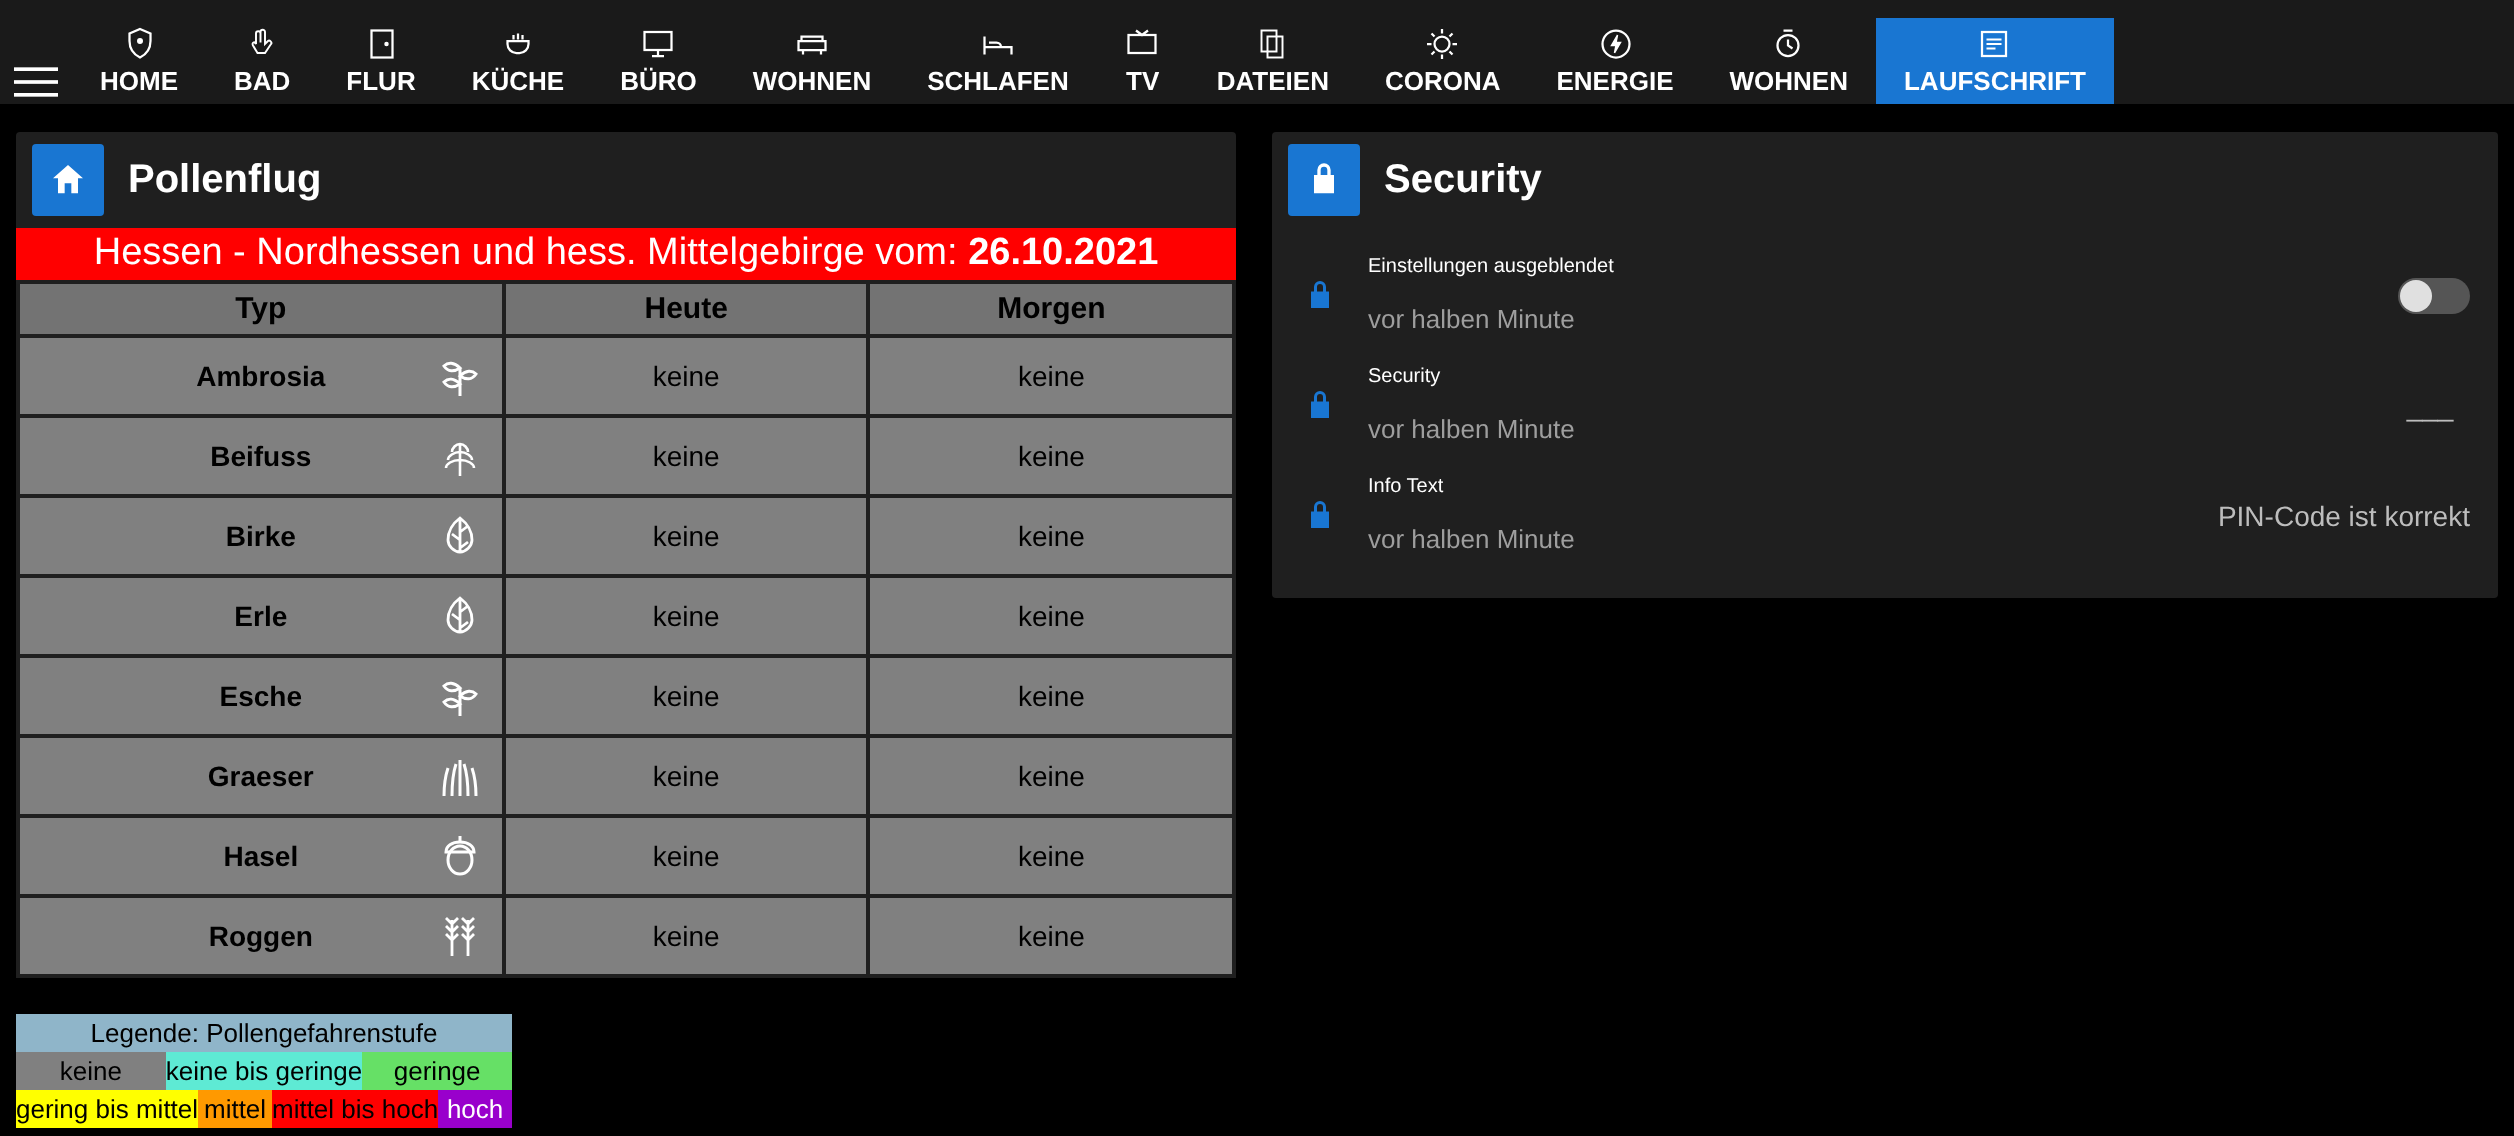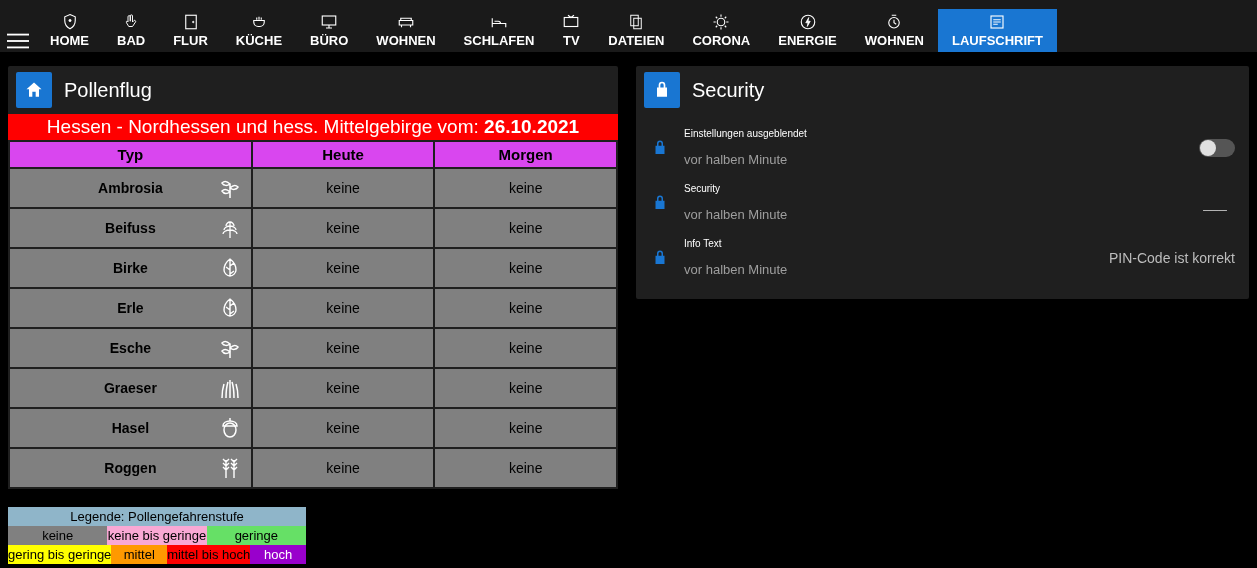--- a/index.html
+++ b/index.html
@@ -59,37 +59,37 @@
     gap: 12px;
     padding: 6px 8px;
   }
   .card-header .hicon {
     width: 36px; height: 36px;
     background: #1976d2;
     display:flex; align-items:center; justify-content:center;
     border-radius: 2px;
   }
   .card-header .hicon svg { width:20px; height:20px; fill:#fff; }
-  .card-header h2 { font-size: 20px; font-weight: normal; }
+  .card-header h2 { font-size: 20px; font-weight: bold; }
   .banner {
     background: #ff0000;
     color: #ffffff;
     text-align: center;
     padding: 2px 0;
     font-size: 19px;
   }
   .banner b { font-weight: bold; }
   table.pollen {
     width: 100%;
     border-collapse: separate;
     border-spacing: 2px;
     background: #1f1f1f;
   }
   table.pollen th {
-    background: #d946ef;
+    background: #737373;
     color: #000;
     font-weight: bold;
     padding: 4px 0;
     font-size: 15px;
   }
   table.pollen td {
     background: #808080;
     color: #000;
     text-align: center;
     padding: 8px 4px;
@@ -110,21 +110,21 @@
   .typlabel { flex:1; text-align:center; }
   .typicon {
     position: absolute;
     right: 4px;
     top: 50%;
     transform: translateY(-50%);
     width: 26px; height:26px;
     display:flex;align-items:center;justify-content:center;
   }
   .typicon svg { width:24px; height:24px; fill:#fff; stroke:#fff; }
-  .legend-wrap { margin-top: 18px; width: 298px; }
+  .legend-wrap { margin-top: 18px; width: 248px; }
   .legend-title {
     background: #8fb5c9;
     color: #000;
     text-align: center;
     font-size: 13px;
     padding: 2px 0;
   }
   .legend-row { display:flex; }
   .legend-cell {
     flex:1;
@@ -411,25 +411,25 @@
     <td>keine</td>
             </tr>
           </tbody>
       </table>
     </div>
 
     <div class="legend-wrap">
       <div class="legend-title">Legende: Pollengefahrenstufe</div>
       <div class="legend-row" id="legend-r1">
           <div class="legend-cell" style="background: rgb(128, 128, 128);">keine</div>
-          <div class="legend-cell" style="background: #f9a8d4;">keine bis geringe</div>
+          <div class="legend-cell" style="background: #5eead4;">keine bis geringe</div>
           <div class="legend-cell" style="background: rgb(102, 224, 102);">geringe</div>
         </div>
       <div class="legend-row" id="legend-r2">
-          <div class="legend-cell" style="background: rgb(255, 255, 0);">gering bis geringe</div>
+          <div class="legend-cell" style="background: rgb(255, 255, 0);">gering bis mittel</div>
           <div class="legend-cell" style="background: rgb(255, 153, 0);">mittel</div>
           <div class="legend-cell" style="background: rgb(255, 0, 0);">mittel bis hoch</div>
           <div class="legend-cell" style="background: rgb(153, 0, 204); color: rgb(255, 255, 255);">hoch</div>
         </div>
     </div>
   </div>
 
   <div class="panel-right">
     <div class="card">
       <div class="card-header">

